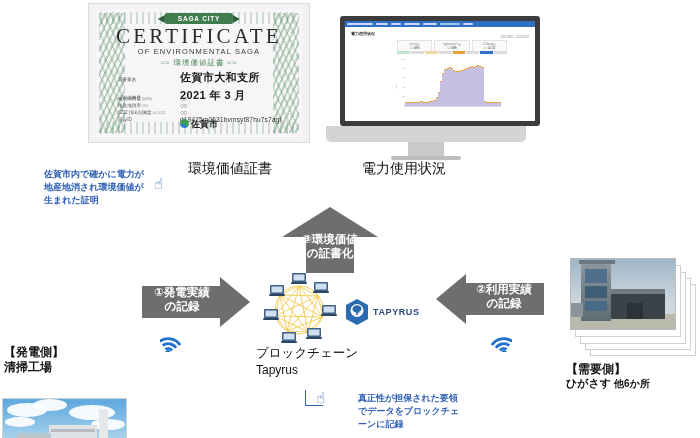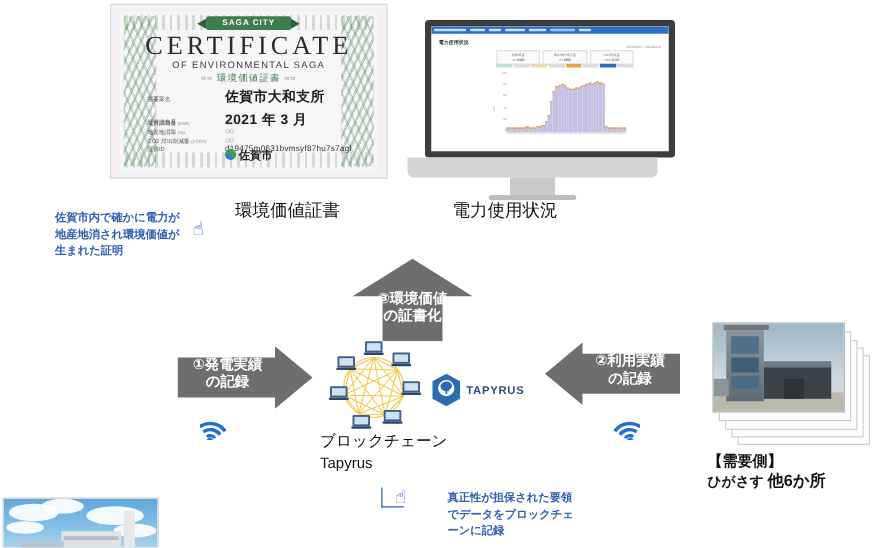--- a/index.html
+++ b/index.html
@@ -153,21 +153,21 @@
   .db-sky { position:absolute; left:0; right:0; top:0; height:62%;
             background:linear-gradient(180deg,#9fb6c6 0%, #cdd8e0 100%); }
   .db-tower { position:absolute; background:linear-gradient(180deg,#8d969c,#5f6b73); }
   .db-glass { position:absolute; background:#4f6f8a; }
   .db-ground { position:absolute; left:0; right:0; bottom:0; height:22%; background:#b9b9ac; }
 
   .caption { font-size:12px; color:#111; line-height:1.25; font-weight:bold; }
   #plant-caption { left:4px; top:345px; }
   #demand-caption { left:566px; top:362px; }
   #demand-caption .sub { font-weight:bold; font-size:11px; }
-  #demand-caption .sub .small { font-size:13px;text-align:center; }
+  #demand-caption .sub .small { font-size:10px;text-align:center; }
 
   
   #cert-section-title { left:188px; top:160px; font-size:14px; color:#111; }
   #usage-section-title { left:362px; top:160px; font-size:14px; color:#111; }
 
   
   .arrow-label { position:absolute; color:#fff; font-size:11.5px; font-weight:bold; line-height:1.2; text-align:center; }
 
   #arrow-left { left:142px; top:277px; width:108px; height:50px; }
   #arrow-right { left:436px; top:274px; width:108px; height:50px; }
@@ -480,20 +480,24 @@
     <div class="cloud" style="left:66px; top:6px;  width:46px; height:15px;"></div>
     <div class="cloud" style="left:2px;  top:18px; width:30px; height:10px;"></div>
     <div class="cloud" style="left:88px; top:20px; width:34px; height:11px;"></div>
     <div class="bld" style="left:96px; top:10px; width:9px;  height:46px; background:#e6e8ea;"></div>
     <div class="bld" style="left:46px; top:26px; width:48px; height:30px;"></div>
     <div class="bld" style="left:14px; top:34px; width:34px; height:22px; background:#b9c6cf;"></div>
 
     <div class="bld" style="left:48px; top:30px; width:44px; height:3px; background:#b7bcc0;"></div>
 
   </div>
+  <div id="plant-caption" class="caption abs">
+    <div>【発電側】</div>
+    <div>清掃工場</div>
+  </div>
 
   <div id="demand-stack" class="abs">
     <div class="stack-sheet" style="left:20px; top:26px;"></div>
     <div class="stack-sheet" style="left:15px; top:20px;"></div>
     <div class="stack-sheet" style="left:10px; top:14px;"></div>
     <div class="stack-sheet" style="left:5px;  top:7px;"></div>
     <div id="demand-photo">
       <div class="db-sky"></div>
       <div class="db-ground"></div>
       <div class="db-tower" style="left:10px; top:4px; width:30px; height:58px;"></div>

